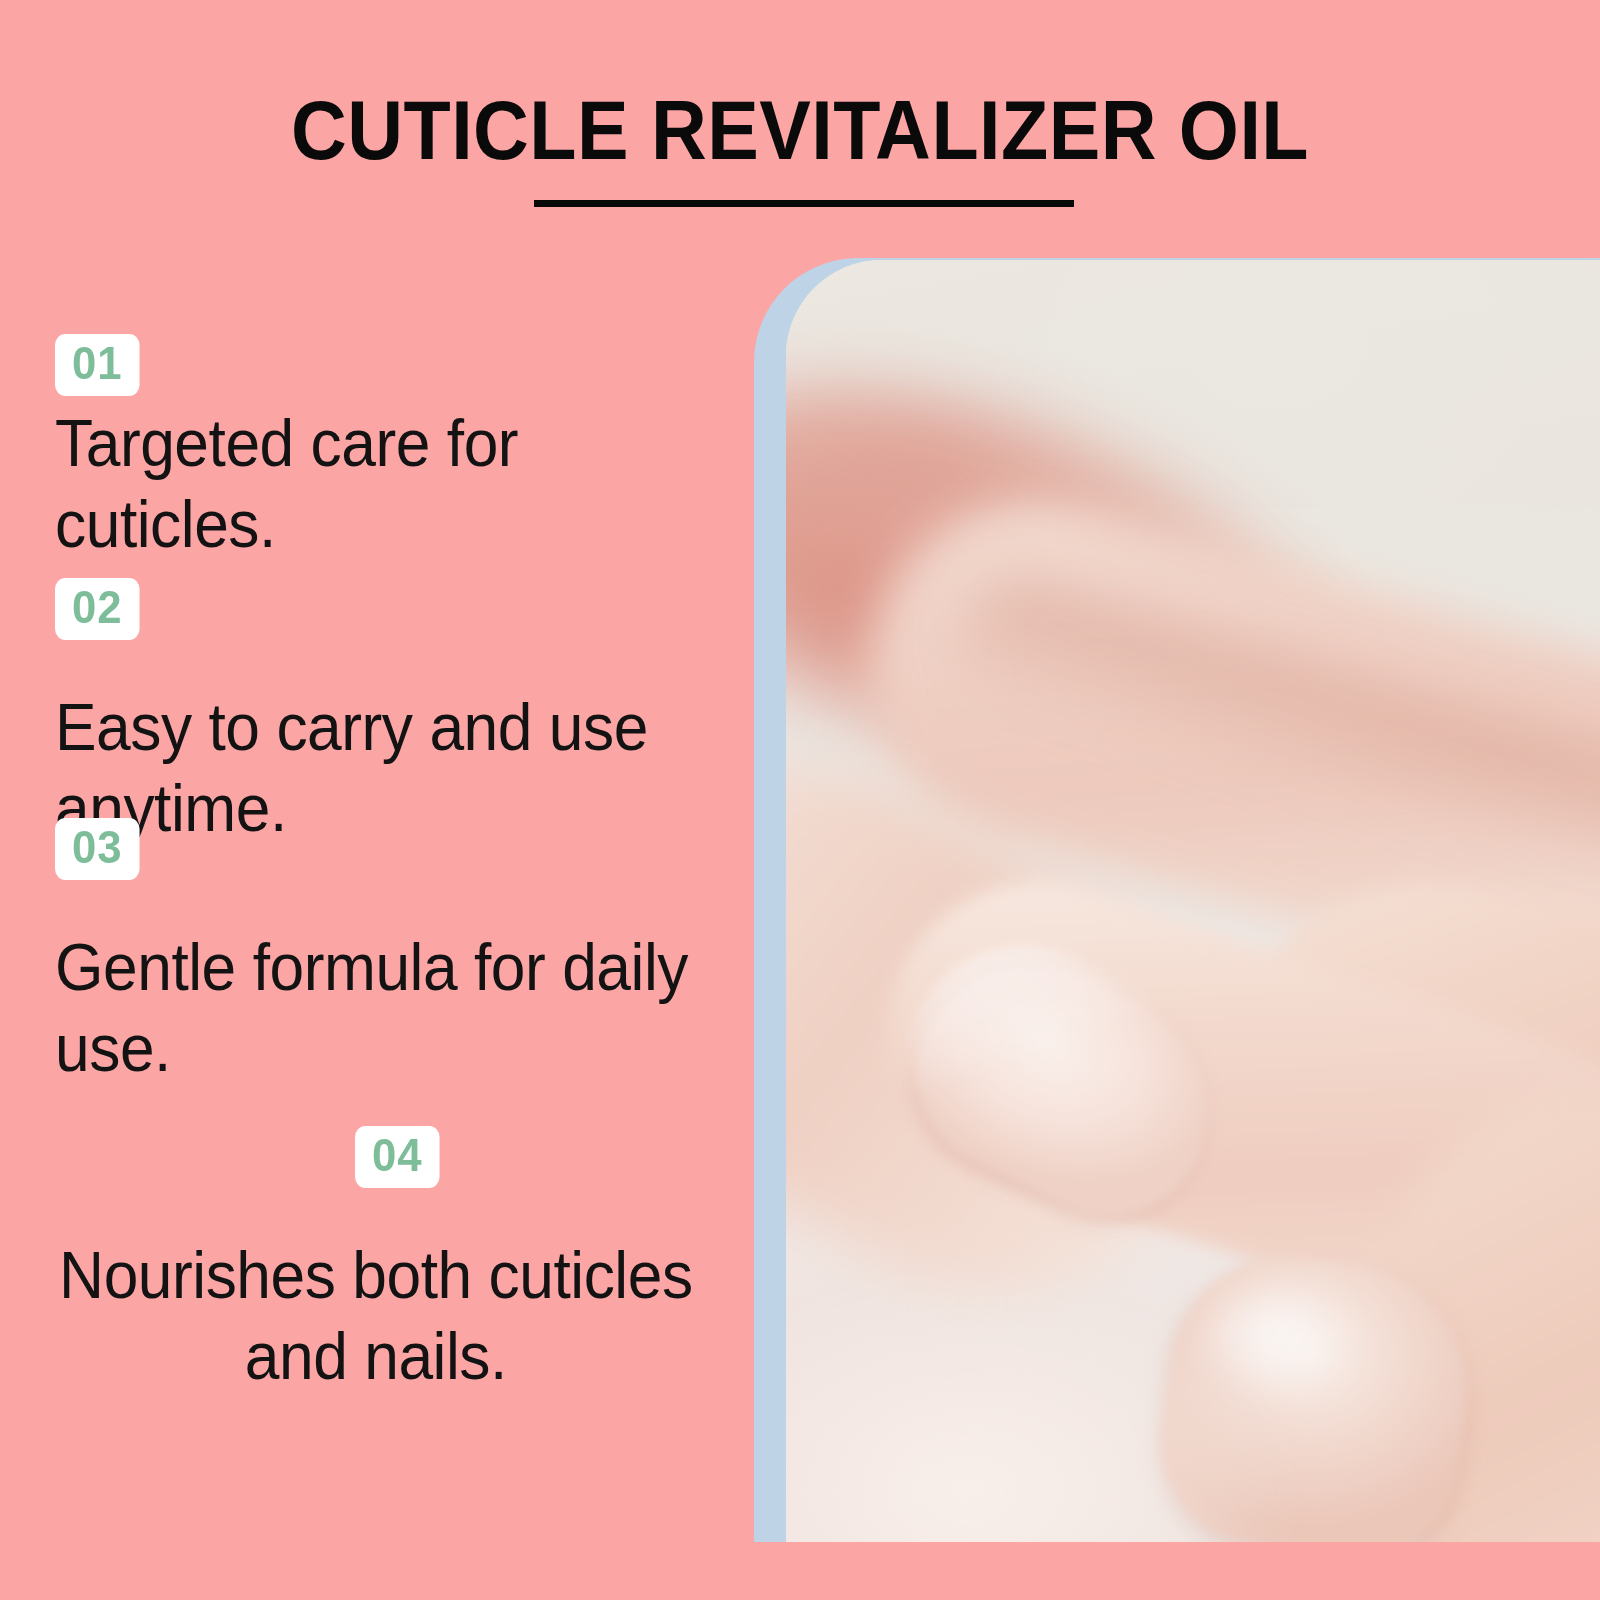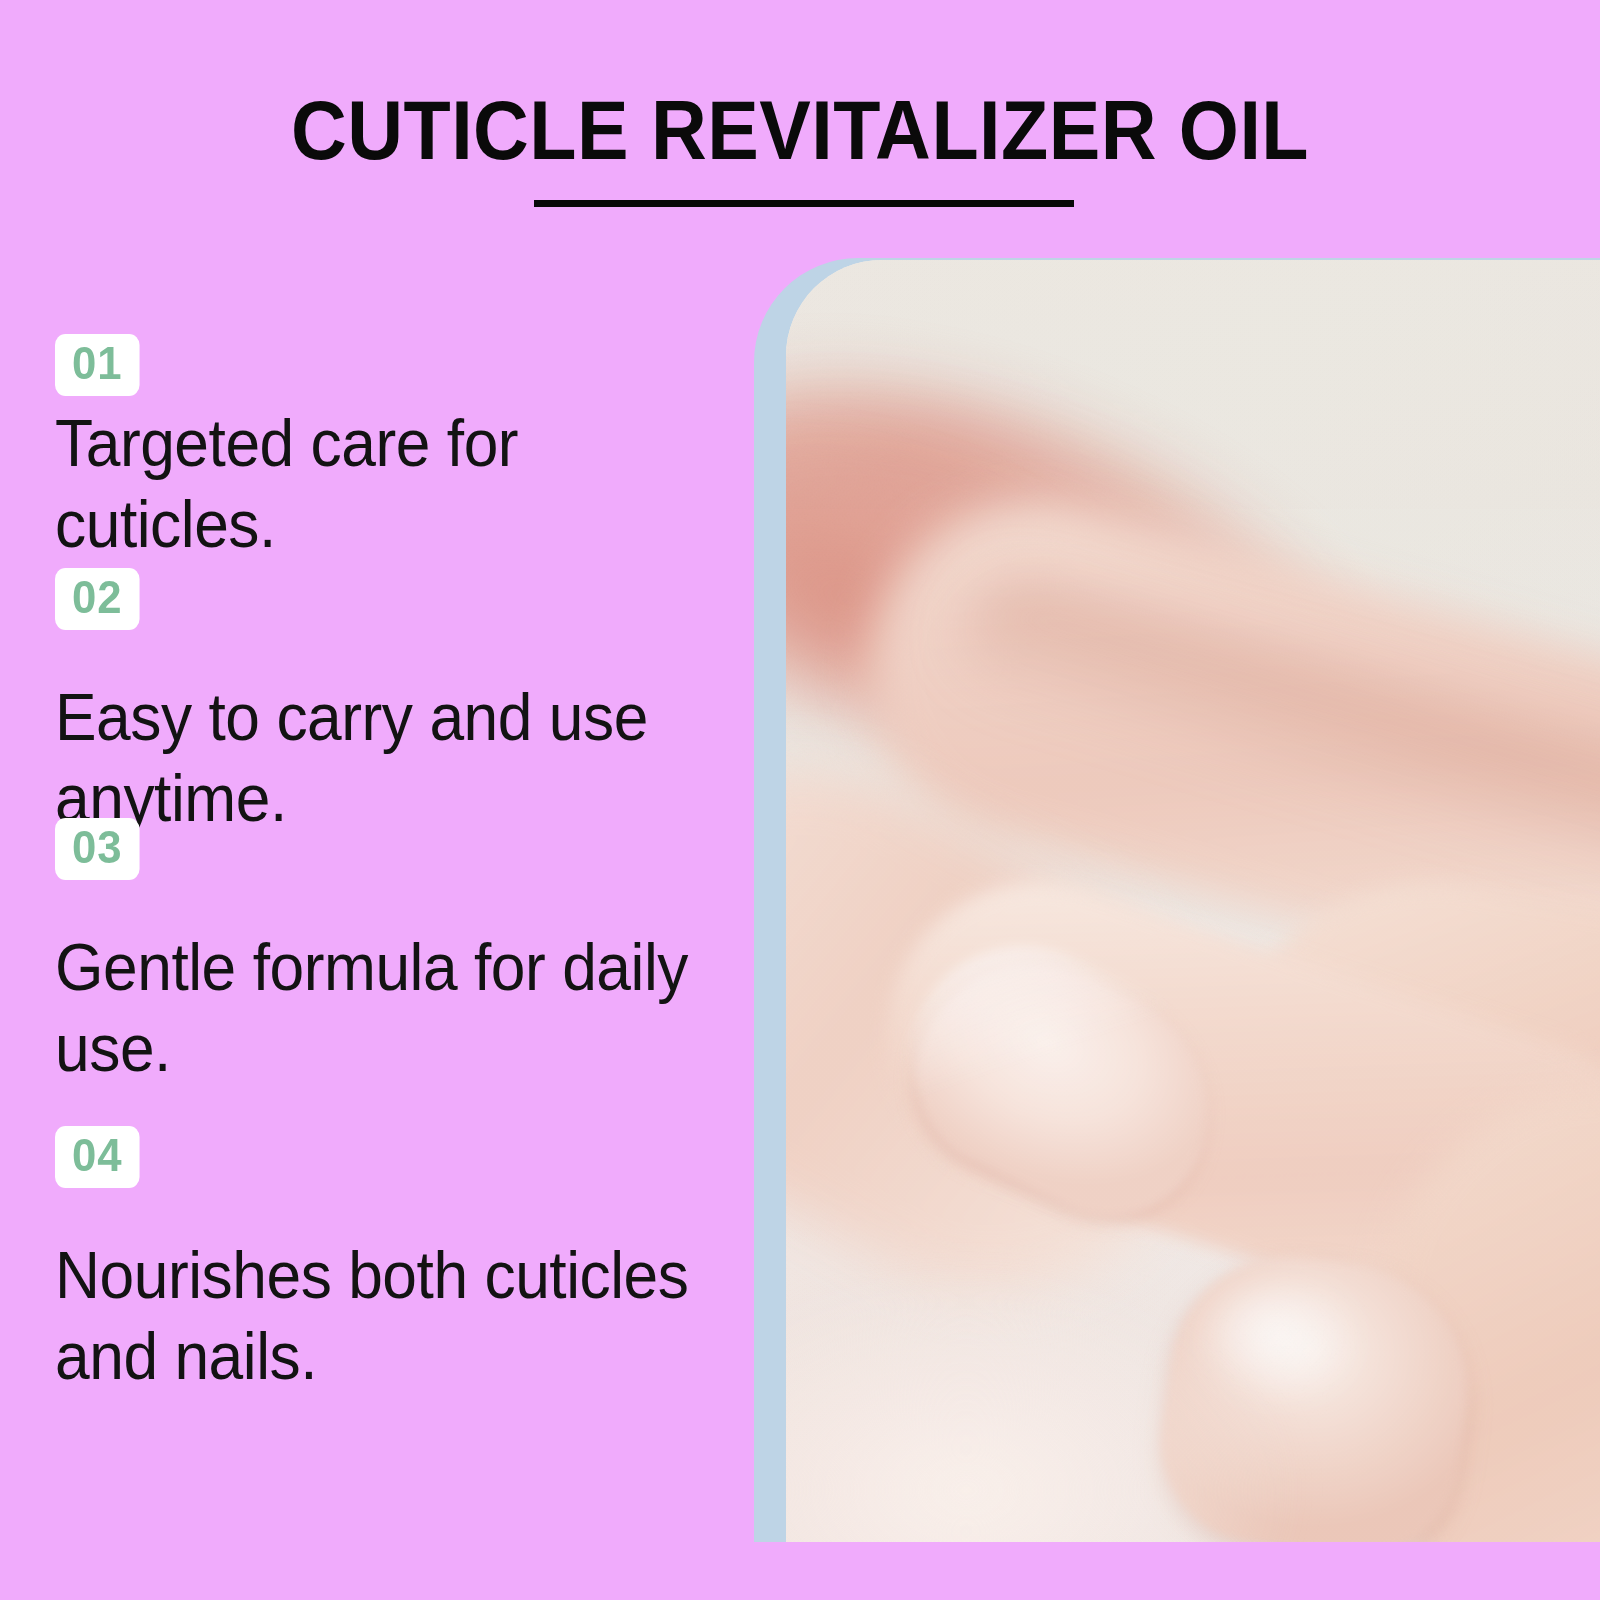--- a/index.html
+++ b/index.html
@@ -5,21 +5,21 @@
   html, body {
     margin: 0;
     padding: 0;
     background: #ffffff;
   }
   #canvas {
     position: relative;
     width: 1600px;
     height: 1600px;
     overflow: hidden;
-    background: #f0abfc;
+    background: #fca5a5;
     font-family: "Liberation Sans", sans-serif;
   }
 
   
   #title {
     position: absolute;
     left: 0;
     top: 88px;
     width: 1600px;
     text-align: center;
@@ -77,25 +77,25 @@
     line-height: 1.22;
     letter-spacing: -0.5px;
     transform: scaleX(0.93);
     transform-origin: 0 50%;
     white-space: pre-line;
   }
 
   
   .feature[data-idx="0"] { top: 8px; }
   .feature[data-idx="0"] .feature-text { margin-top: 6px; }
-  .feature[data-idx="1"] { top: 242px; }
+  .feature[data-idx="1"] { top: 252px; }
   .feature[data-idx="1"] .feature-text { margin-top: 46px; }
   .feature[data-idx="2"] { top: 492px; }
   .feature[data-idx="2"] .feature-text { margin-top: 46px; }
-  .feature[data-idx="3"] { top: 800px; }
+  .feature[data-idx="3"] { top: 800px; text-align: center; }
   .feature[data-idx="3"] .feature-text { margin-top: 46px; }
 
   
   #photo-frame {
     position: absolute;
     left: 754px;
     top: 258px;
     width: 846px;
     height: 1284px;
     background: #bed4e6;

